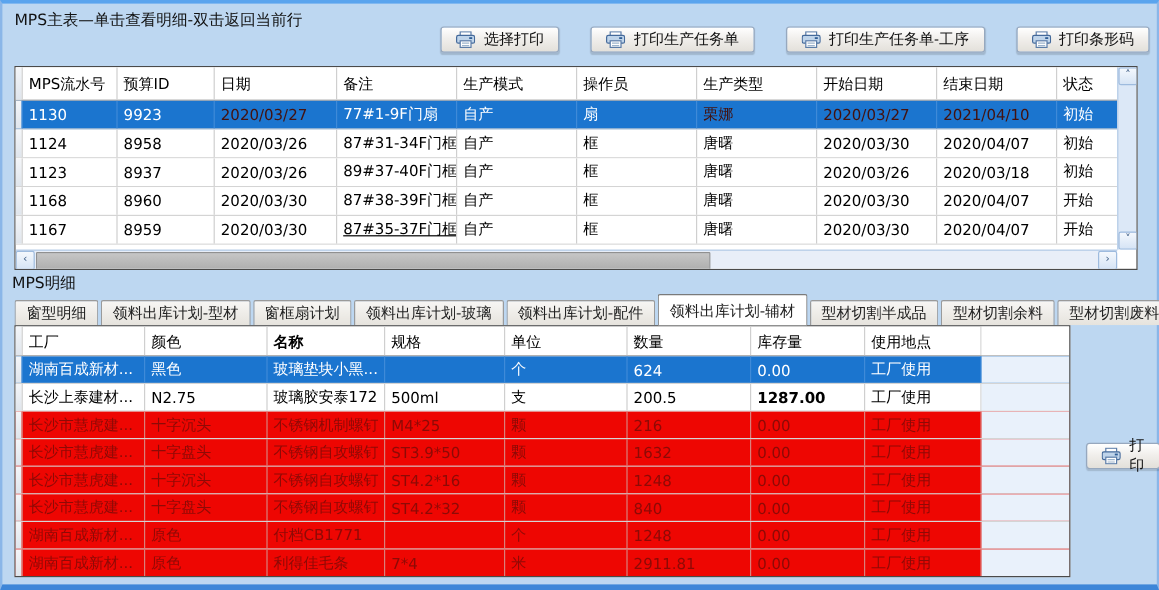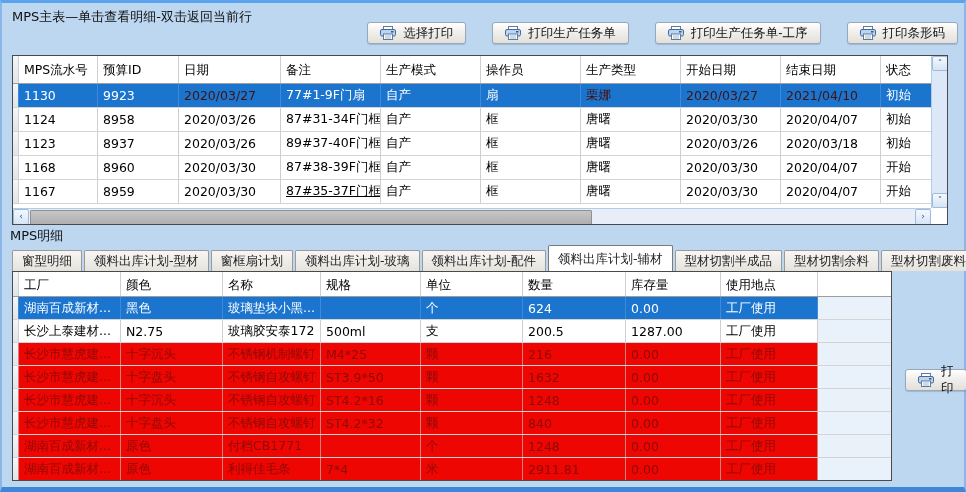--- a/index.html
+++ b/index.html
@@ -240,21 +240,21 @@
       <div class="tab">型材切割余料</div>
       <div class="tab">型材切割废料</div>
     </div>
 
   <div class="grid" id="detail-grid" style="left:10px;top:268px;width:880px;height:210px;">
     <div id="detail-grid-inner" style="position:absolute;inset:0;overflow:hidden;">
         <div class="g-head" style="height: 25px;">
           <div class="g-cell ind"></div>
           <div class="g-cell" style="flex: 0 0 102px;">工厂</div>
           <div class="g-cell" style="flex: 0 0 102px;">颜色</div>
-          <div class="g-cell" style="flex: 0 0 98px;">名称</div>
+          <div class="g-cell" style="flex: 0 0 98px; font-weight: bold;">名称</div>
           <div class="g-cell" style="flex: 0 0 100px;">规格</div>
           <div class="g-cell" style="flex: 0 0 102px;">单位</div>
           <div class="g-cell" style="flex: 0 0 103px;">数量</div>
           <div class="g-cell" style="flex: 0 0 95px;">库存量</div>
           <div class="g-cell" style="flex: 0 0 97px;">使用地点</div>
           <div class="g-cell fill" style="flex: 1 1 auto;"></div>
         </div>
         <div class="g-row sel" style="height: 23px;">
           <div class="g-cell ind"></div>
           <div class="g-cell" style="flex: 0 0 102px;">湖南百成新材...</div>
@@ -268,21 +268,21 @@
           <div class="g-cell fill" style="flex: 1 1 auto;"></div>
         </div>
         <div class="g-row" style="height: 23px;">
           <div class="g-cell ind"></div>
           <div class="g-cell" style="flex: 0 0 102px;">长沙上泰建材...</div>
           <div class="g-cell" style="flex: 0 0 102px;">N2.75</div>
           <div class="g-cell" style="flex: 0 0 98px;">玻璃胶安泰172</div>
           <div class="g-cell" style="flex: 0 0 100px;">500ml</div>
           <div class="g-cell" style="flex: 0 0 102px;">支</div>
           <div class="g-cell" style="flex: 0 0 103px;">200.5</div>
-          <div class="g-cell" style="flex: 0 0 95px;">1287.00</div>
+          <div class="g-cell" style="flex: 0 0 95px; font-weight: bold;">1287.00</div>
           <div class="g-cell" style="flex: 0 0 97px;">工厂使用</div>
           <div class="g-cell fill" style="flex: 1 1 auto;"></div>
         </div>
         <div class="g-row alert" style="height: 23px;">
           <div class="g-cell ind"></div>
           <div class="g-cell" style="flex: 0 0 102px;">长沙市慧虎建...</div>
           <div class="g-cell" style="flex: 0 0 102px;">十字沉头</div>
           <div class="g-cell" style="flex: 0 0 98px;">不锈钢机制螺钉</div>
           <div class="g-cell" style="flex: 0 0 100px;">M4*25</div>
           <div class="g-cell" style="flex: 0 0 102px;">颗</div>

